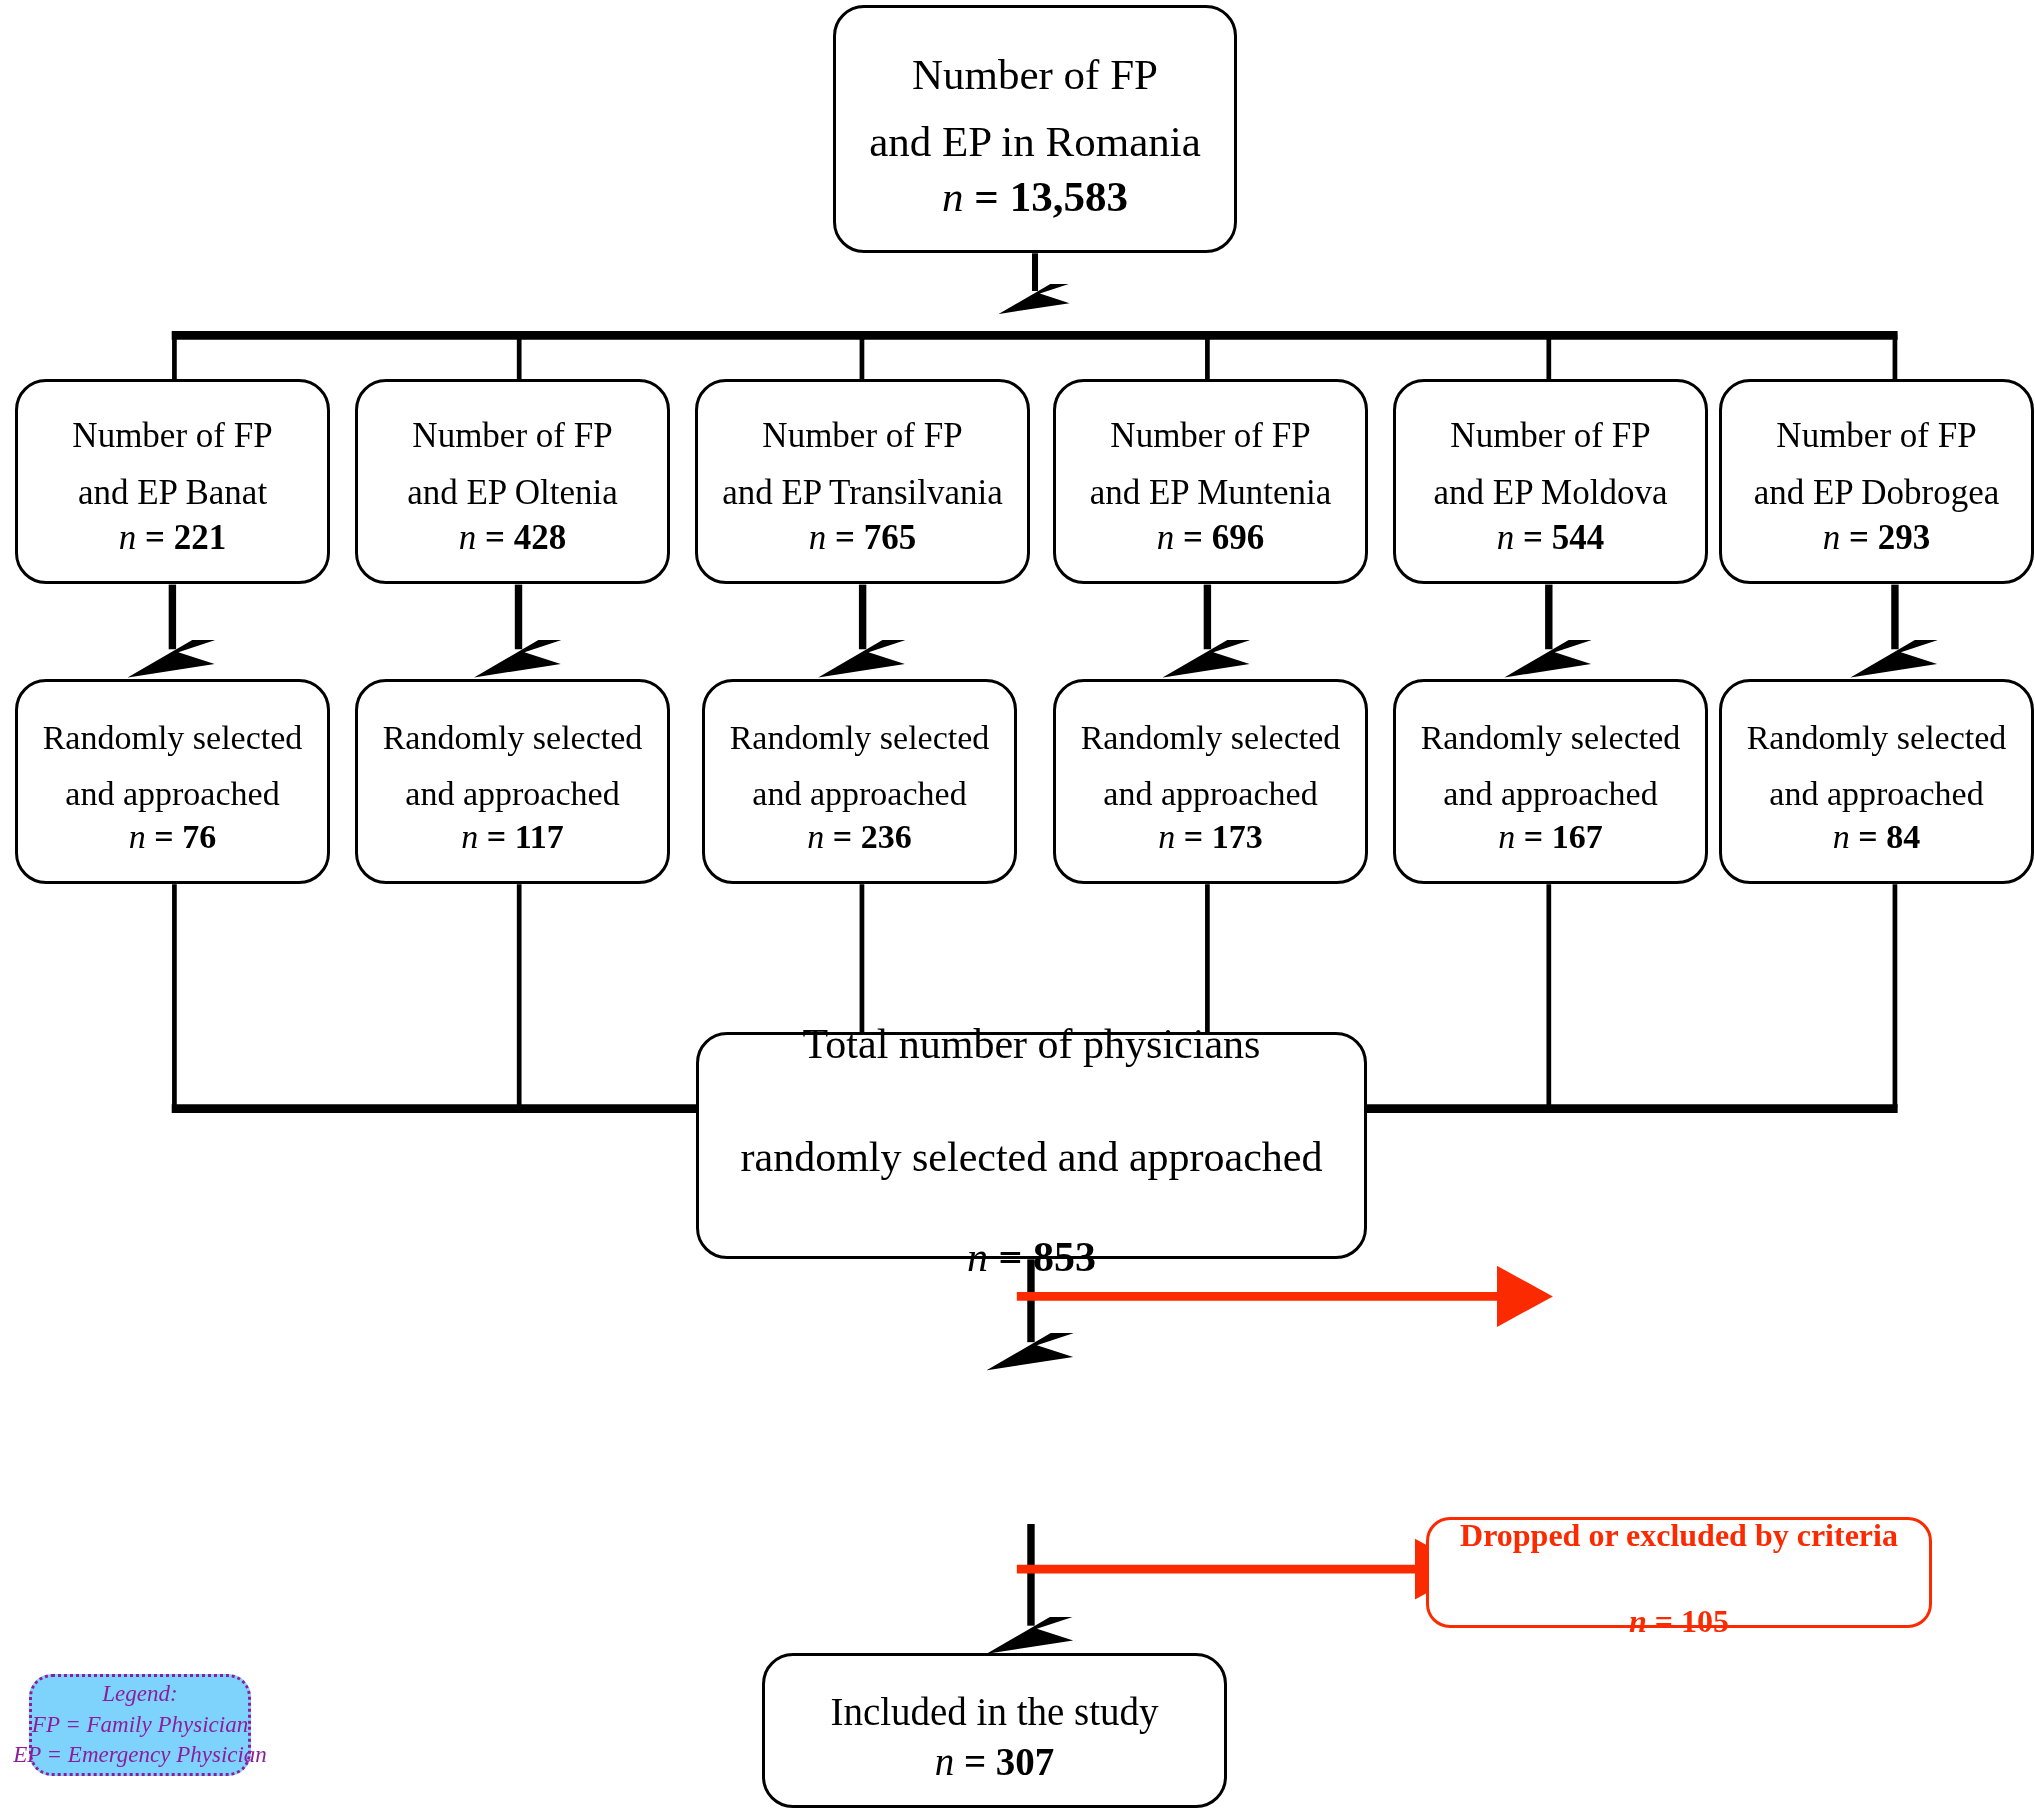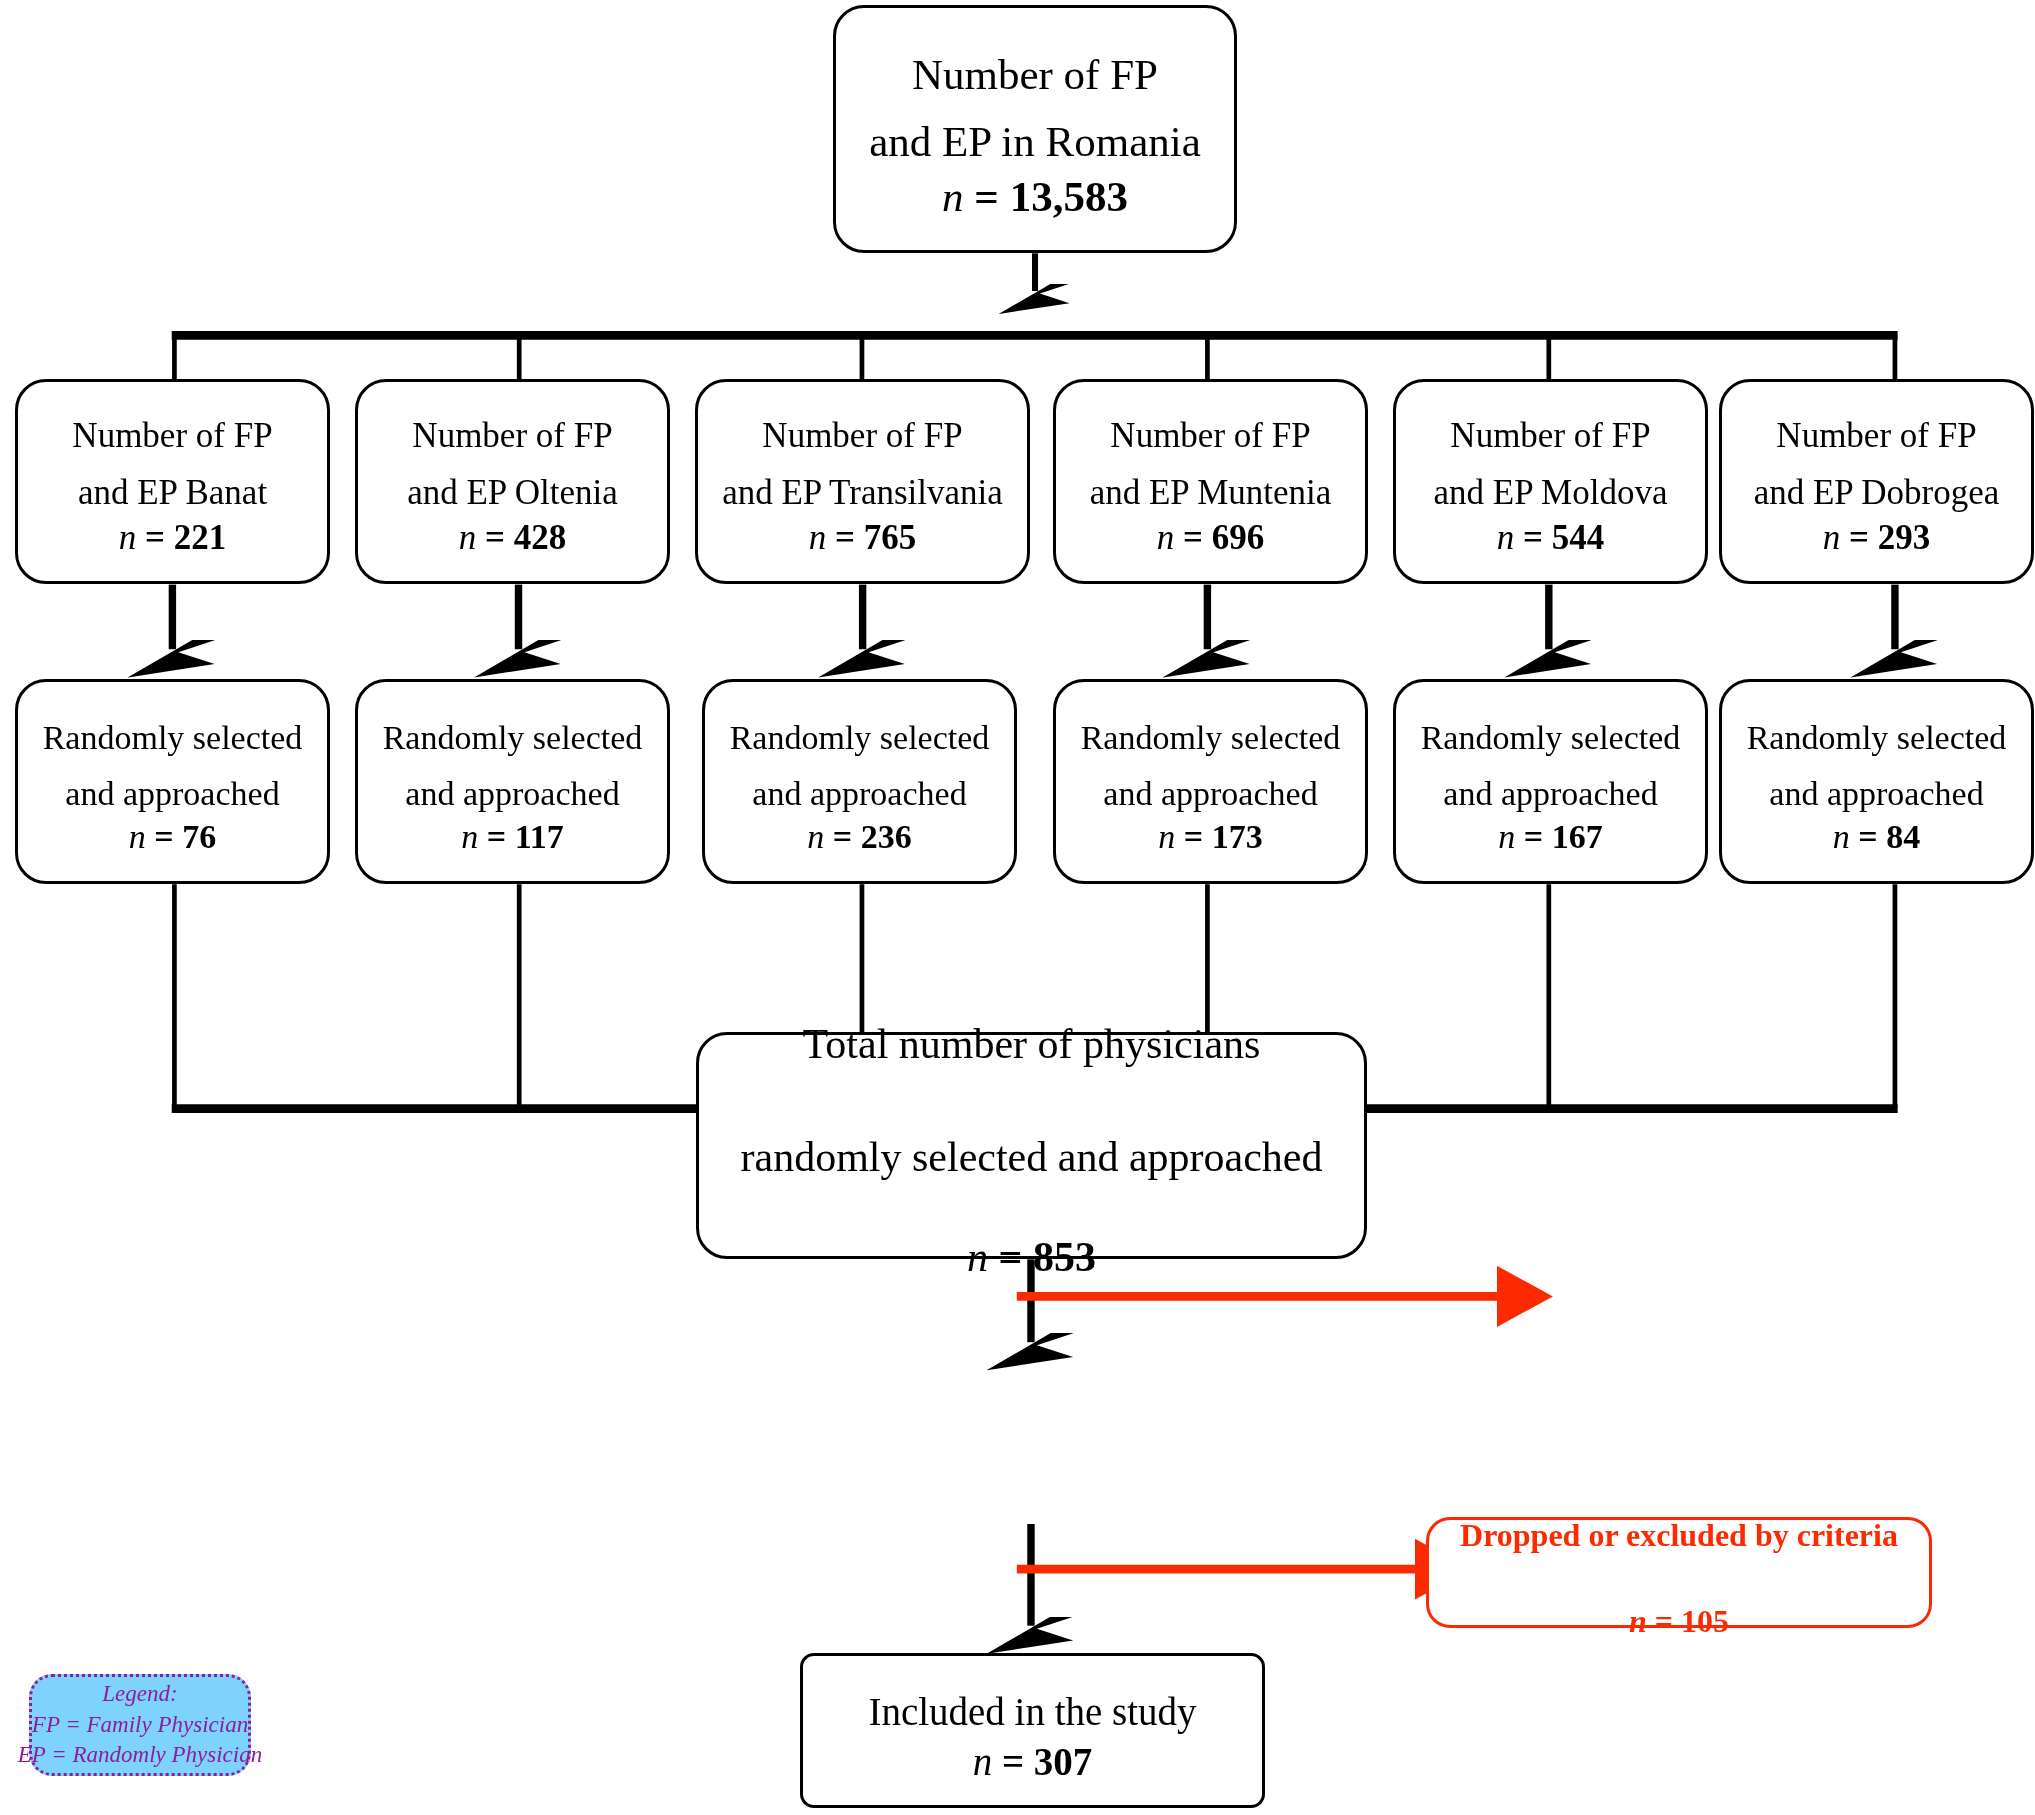--- a/index.html
+++ b/index.html
@@ -86,21 +86,21 @@
   #rand-0 { left: 15px;   width: 315px; }
   #rand-1 { left: 355px;  width: 315px; }
   #rand-2 { left: 702px; width: 315px; }
   #rand-3 { left: 1053px; width: 315px; }
   #rand-4 { left: 1393px; width: 315px; }
   #rand-5 { left: 1719px; width: 315px; }
 
   
   #total-node  { left: 696px; top: 1032px; width: 671px; height: 227px; gap: 47px; }
   #agreed-node { left: 696px; top: 1369px; width: 671px; height: 155px; }
-  #included-node { left: 800px; top: 1653px; width: 465px; height: 155px; border-radius: 14px; }
+  #included-node { left: 762px; top: 1653px; width: 465px; height: 155px; }
 
   
   #nonresp-node { left: 1509px; top: 1226px; width: 342px; height: 123px; }
   #dropped-node { left: 1426px; top: 1517px; width: 506px; height: 111px; gap: 45px; }
 
   
   #legend-node {
     position: absolute;
     left: 29px; top: 1674px;
     width: 222px; height: 102px;
@@ -255,17 +255,17 @@
   </div>
 
   <div class="node red f-red" id="dropped-node">
     <span class="ln">Dropped or excluded by criteria</span>
     <span class="nval"><i>n</i><span> = </span><span>105</span></span>
   </div>
 
   <div id="legend-node">
     <span class="lgl">Legend:</span>
     <span class="lgl">FP = Family Physician</span>
-    <span class="lgl">EP = Randomly Physician</span>
+    <span class="lgl">EP = Emergency Physician</span>
   </div>
 
 </div>
 
 
 </body></html>

